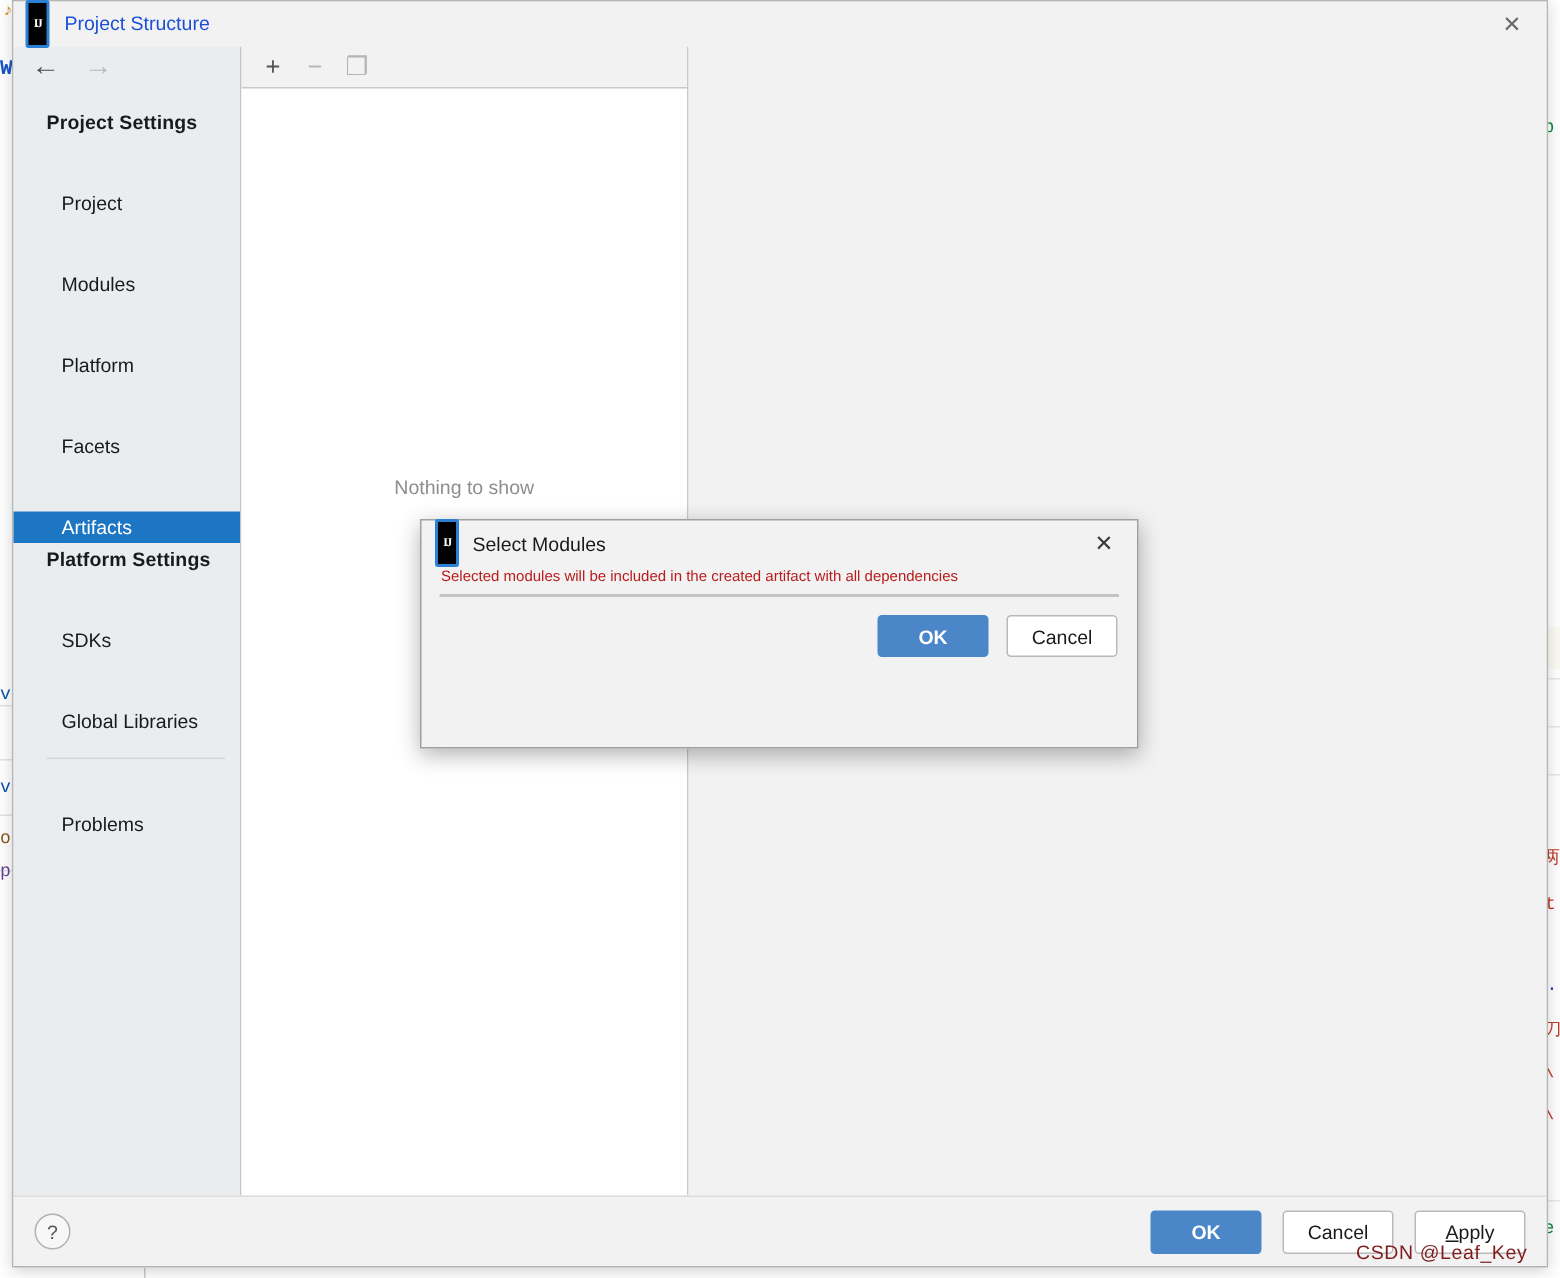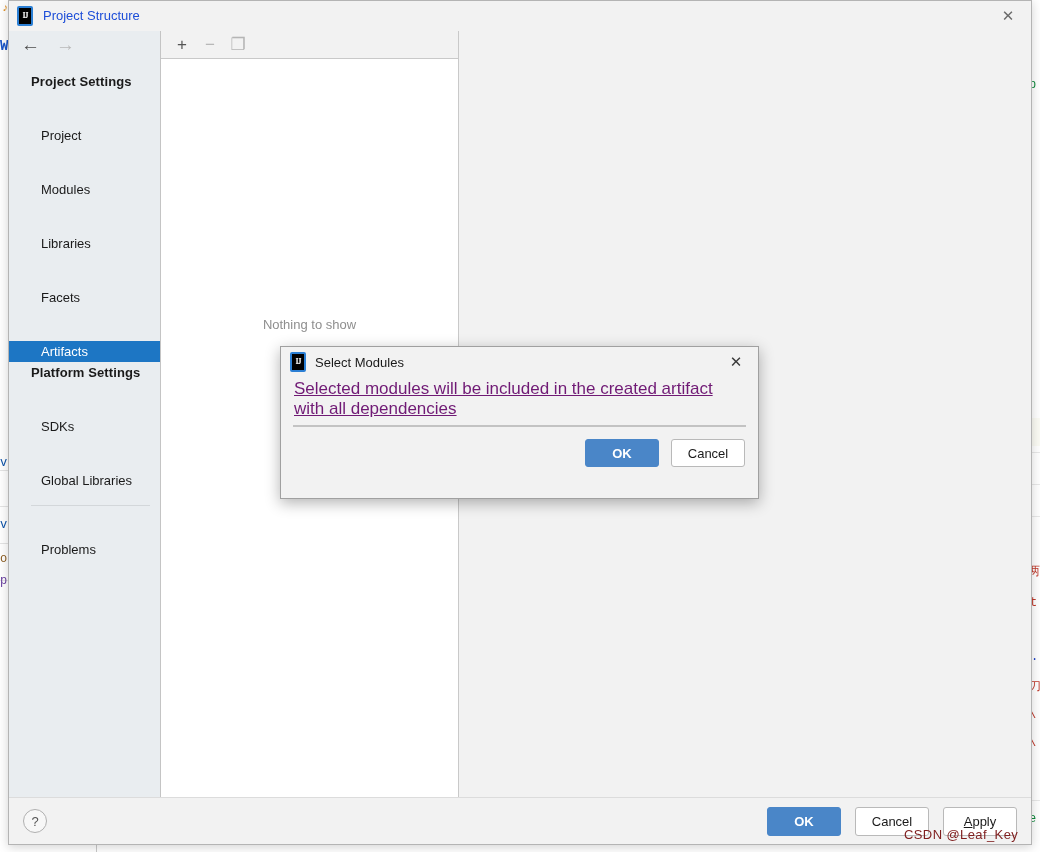--- a/index.html
+++ b/index.html
@@ -54,21 +54,21 @@
     border: 1px solid #b4b4b4;
     box-shadow: 0 2px 10px rgba(0,0,0,.18);
     display: flex; flex-direction: column;
   }
   .titlebar {
     height: 30px; flex: 0 0 30px; background: #f2f2f2;
     display: flex; align-items: center; position: relative;
     border-bottom: 1px solid #f2f2f2;
   }
   .ij-logo {
-    width: 16px; height: 20px; margin-left: 8px; margin-right: 10px;
+    width: 16px; height: 32px; margin-left: 8px; margin-right: 10px;
     background: #000; border: 2px solid #2b7fd4; border-radius: 2px;
     display: flex; align-items: center; justify-content: center;
     color: #fff; font-size: 8px; font-weight: bold; font-family: "Liberation Serif", serif;
     letter-spacing: -1px; line-height: 1; flex: 0 0 16px;
   }
   .title-text { font-size: 13px; color: #1d4ed8; }
   .win-close {
     position: absolute; right: 0; top: 0; width: 46px; height: 30px;
     display: flex; align-items: center; justify-content: center;
     color: #6a6a6a; font-size: 15px; cursor: default;
@@ -150,21 +150,21 @@
     height: 30px; flex: 0 0 30px; display: flex; align-items: center; position: relative;
   }
   .modal-title .ij-logo { margin-left: 9px; margin-right: 9px; }
   .modal-title-text { font-size: 13px; color: #1a1a1a; }
   .modal-close {
     position: absolute; right: 4px; top: 0; width: 36px; height: 30px;
     display: flex; align-items: center; justify-content: center;
     color: #3a3a3a; font-size: 15px; cursor: default;
   }
   .modal-body { padding: 0 12px; }
-  .modal-hint { font-size: 17px; color: #701a75; padding: 2px 0 6px 1px; text-decoration: underline; }
+  .modal-hint { font-size: 10px; color: #b91c1c; padding: 2px 0 6px 1px; }
   .mod-list { background: #fff; border: 1px solid #c3c3c3; }
   .mod-row {
     height: 24px; display: flex; align-items: center; padding-left: 8px;
     font-size: 13px; color: #1a1a1a; cursor: default;
   }
   .mod-row.selected { background: #1d76c4; color: #ffffff; }
   .folder-ic { position: relative; width: 15px; height: 13px; margin-right: 7px; flex: 0 0 15px; }
   .folder-ic .tab {
     position: absolute; left: 0; top: 0; width: 6px; height: 3px;
     background: #9aa0a5; border-radius: 1px 1px 0 0;
@@ -246,21 +246,21 @@
 
     <div class="sidebar">
       <div class="nav-arrows">
         <span class="arrow">←</span>
         <span class="arrow dim">→</span>
       </div>
       <div class="nav-list">
         <div class="nav-group">Project Settings</div>
         <div class="nav-item">Project</div>
         <div class="nav-item">Modules</div>
-        <div class="nav-item">Libraries</div>
+        <div class="nav-item">Platform</div>
         <div class="nav-item">Facets</div>
         <div class="nav-item selected">Artifacts</div>
         <div class="nav-group">Platform Settings</div>
         <div class="nav-item">SDKs</div>
         <div class="nav-item">Global Libraries</div>
         <div class="nav-sep"></div>
         <div class="nav-item">Problems</div>
       </div>
     </div>
 

